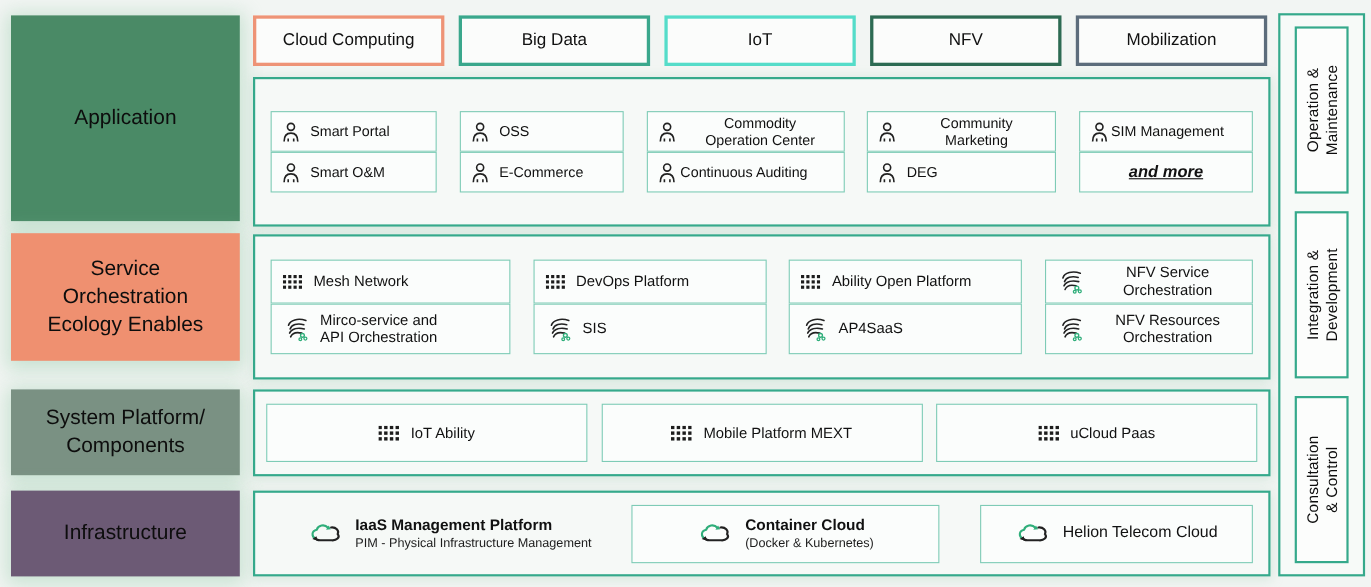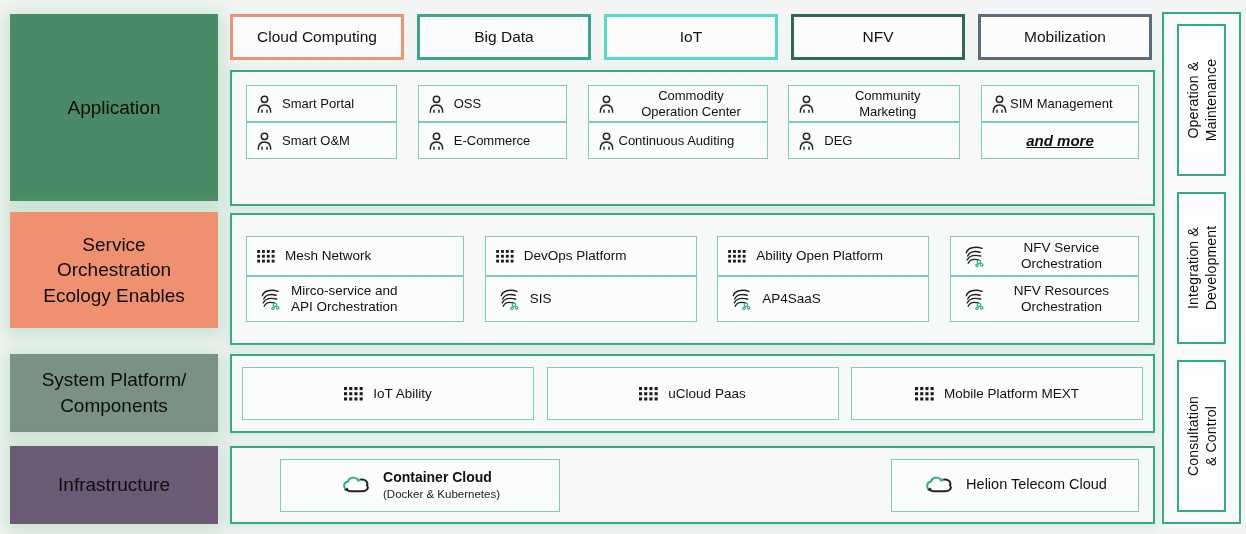--- a/index.html
+++ b/index.html
@@ -33,21 +33,21 @@
     font-size:15.5px;box-sizing:border-box;
   }
 
   
   .container{
     position:absolute;left:230px;width:925px;
     border:2.5px solid #35a98b;background:#f6f9f7;
     box-sizing:border-box;
     box-shadow:0 2px 10px 1px rgba(160,205,180,0.35);
   }
-  #app-container{top:70px;height:136px;padding:13px 14px;display:flex;flex-direction:column;justify-content:flex-start;}
+  #app-container{top:70px;height:136px;padding:13px 14px;display:flex;flex-direction:column;justify-content:center;}
   #orch-container{top:213px;height:132px;padding:13px 14px;display:flex;flex-direction:column;justify-content:center;}
   #sys-container{top:354px;height:79px;padding:12px 10px;display:flex;align-items:center;}
   #infra-container{top:446px;height:78px;}
 
   .row{display:flex;justify-content:space-between;align-items:center;width:100%;}
 
   
   .ibx{
     display:flex;align-items:center;
     border:1.4px solid #7ecbb6;background:#fbfdfc;
@@ -301,33 +301,42 @@
       <div class="ibx pbox">
         <svg class="icn" width="19" height="14">
             <use href="#i-grid"></use>
           </svg>
         <span class="label">IoT Ability</span>
       </div>
       <div class="ibx pbox">
         <svg class="icn" width="19" height="14">
             <use href="#i-grid"></use>
           </svg>
-        <span class="label">uCloud Paas</span>
+        <span class="label">Mobile Platform MEXT</span>
       </div>
       <div class="ibx pbox">
         <svg class="icn" width="19" height="14">
             <use href="#i-grid"></use>
           </svg>
-        <span class="label">Mobile Platform MEXT</span>
+        <span class="label">uCloud Paas</span>
       </div>
     </div>
   </div>
 
   <div class="container" id="infra-container">
     <div class="infra-row">
+      <div class="inf-item">
+        <svg class="icn" width="32" height="24">
+            <use href="#i-cloudsync"></use>
+          </svg>
+        <div class="tcol">
+          <span class="t1">IaaS Management Platform</span>
+          <span class="t2">PIM - Physical Infrastructure Management</span>
+        </div>
+      </div>
       <div class="inf-item ibx inf-box w-cc">
         <svg class="icn" width="32" height="24">
             <use href="#i-cloudsync"></use>
           </svg>
         <div class="tcol">
           <span class="t1">Container Cloud</span>
           <span class="t2">(Docker &amp; Kubernetes)</span>
         </div>
       </div>
       <div class="inf-item ibx inf-box w-hel">

